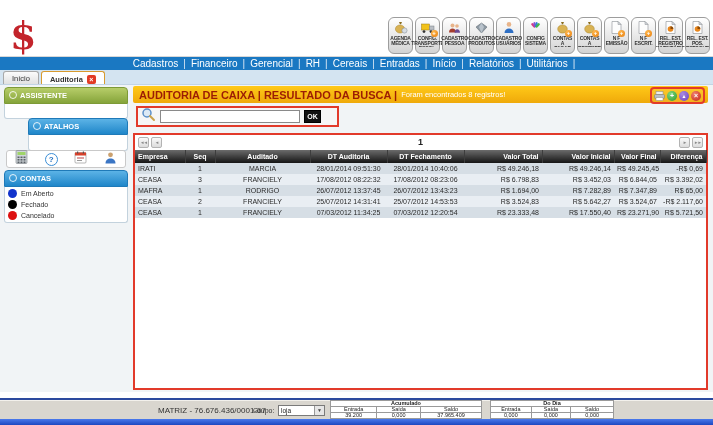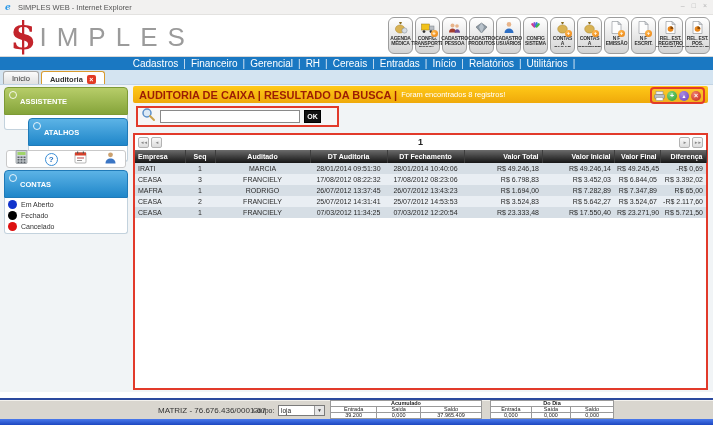--- a/index.html
+++ b/index.html
@@ -35,21 +35,21 @@
     display:flex;align-items:flex-end;padding-left:3px;box-sizing:border-box;gap:2px;}
   .tab{height:13px;padding:0 8px;background:linear-gradient(#fbfbfb,#e1e1e1);border:1px solid #a9a9a9;border-bottom:none;
     border-radius:3px 3px 0 0;font-size:7.5px;color:#333;display:flex;align-items:center;gap:4px;box-sizing:border-box;}
   .tab.active{background:#fff;border-color:#d89b30;font-weight:bold;align-items:flex-end;}
   .tabclose{width:9px;height:9px;background:#e23b25;border-radius:2px;color:#fff;font-size:7px;line-height:9px;text-align:center;font-weight:bold;}
   .tabclose::before{content:"×";}
   
   .pagebg{position:absolute;left:0;top:85px;width:713px;height:307px;background:#f1f4f6;}
   
   .panel{position:absolute;left:4px;width:124px;box-sizing:border-box;}
-  .p-head{height:28px;border-radius:4px 4px 0 0;color:#fff;font-size:7.5px;font-weight:bold;
+  .p-head{height:17px;border-radius:4px 4px 0 0;color:#fff;font-size:7.5px;font-weight:bold;
     display:flex;align-items:center;padding-left:15px;position:relative;box-sizing:border-box;}
   .p-head::before{content:"";position:absolute;left:4px;top:3px;width:6px;height:6px;border:1px solid rgba(255,255,255,.85);border-radius:50%;}
   .p-head.green{background:linear-gradient(#b7cd69,#85a43a);border:1px solid #7d9a36;}
   .p-head.blue{background:linear-gradient(#5cb3e6,#1f86c9);border:1px solid #1f7ab8;}
   .p-body{background:#fff;border:1px solid #c3d2dd;border-top:none;border-radius:0 0 3px 3px;box-sizing:border-box;}
   .iconrow{position:absolute;left:6px;top:150px;width:120px;height:18px;background:#fff;border:1px solid #c9c9c9;border-radius:3px;
     display:flex;align-items:center;justify-content:space-around;box-sizing:border-box;}
   .help-bubble{width:11px;height:11px;border-radius:50%;border:1px solid #3b8ed6;background:#fff;color:#1f6fc0;
     font-size:8px;font-weight:bold;line-height:11px;text-align:center;display:inline-block;}
   .help-bubble::before{content:"?";}
@@ -110,34 +110,24 @@
   table.minitable th{font-weight:bold;}
   .acumulado{left:330px;top:400px;width:152px;}
   .dodia{left:490px;top:400px;width:124px;}
   .taskbar{position:absolute;left:0;top:419px;width:713px;height:6px;background:linear-gradient(#4a79ec,#1d47c0);}
 </style>
 </head>
 <body>
 
 <div id="screen">
 
-  <div class="titlebar">
-    <span class="ie-glyph"></span>
-    <span class="ttext">SIMPLES WEB - Internet Explorer</span>
-    <span class="winbtns">
-      <span>–</span>
-      <span>□</span>
-      <span>×</span>
-    </span>
-  </div>
 
   <div class="header">
     <div class="logo">
       <span class="dollar">$</span>
-      <span class="rest">IMPLES</span>
     </div>
     <div class="toolbar">
       <div class="tbtn">
         <span class="tbicon">
             <svg width="14" height="13" viewBox="0 0 14 13">
               <path d="M5 1h3l-1 2.2h-1z" fill="#8a6d1f"></path>
               <ellipse cx="6" cy="8" rx="4.6" ry="4" fill="#d9b253" stroke="#a8862e" stroke-width="0.5"></ellipse>
               <circle cx="10.5" cy="9.5" r="2.6" fill="#d6dce2" stroke="#7d8691" stroke-width="0.5"></circle>
             </svg>
           </span>

